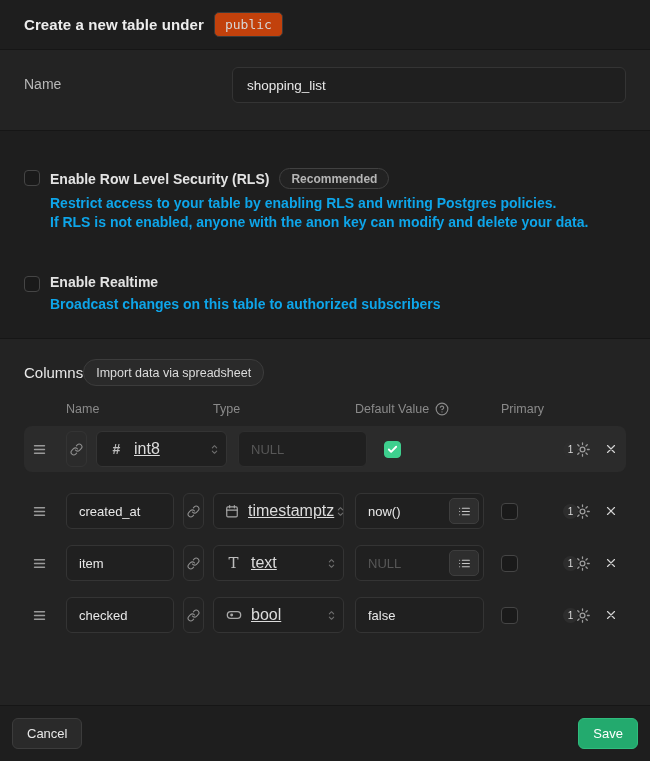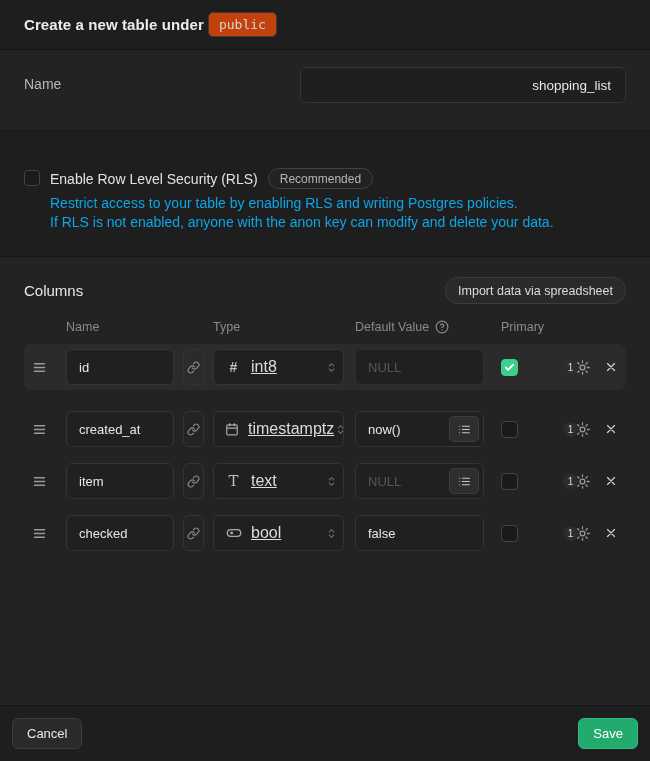--- a/index.html
+++ b/index.html
@@ -4,55 +4,55 @@
 <style>
   * { box-sizing: border-box; margin: 0; padding: 0; }
   html, body { background: #121212; }
   body { font-family: "Liberation Sans", sans-serif; -webkit-font-smoothing: antialiased; }
 
   .dialog { width: 650px; height: 761px; background: #232323; overflow: hidden;
             color: #e8e8e8; display: flex; flex-direction: column; }
 
   
   .panel-header { height: 50px; flex: 0 0 50px; background: #1e1e1e; border-bottom: 1px solid #161616;
-                  display: flex; align-items: center; padding: 0 24px; gap: 4px; }
+                  display: flex; align-items: center; padding: 0 24px; gap: 10px; }
   .panel-title { font-size: 15px; font-weight: 700; color: #ededed; letter-spacing: .1px; }
   .schema-badge { font-family: "DejaVu Sans Mono", monospace; font-size: 13px; color: #d6d6d6;
                   background: #c2410c; border: 1px solid #3a3a3a; border-radius: 5px; padding: 4px 10px; }
 
   
   .form-section { background: #232323; padding: 17px 24px 27px; }
   .form-row { display: flex; }
   .form-row + .form-row { margin-top: 39px; }
   .form-label { flex: 1; font-size: 14px; color: #b8b8b8; padding-top: 9px; }
-  .text-input { width: 326px; height: 36px; background: #1f1f1f; border: 1px solid #343434;
+  .text-input { width: 394px; height: 36px; background: #1f1f1f; border: 1px solid #343434;
                 border-radius: 6px; color: #e8e8e8; font-size: 13.5px; padding: 0 14px;
-                font-family: "Liberation Sans", sans-serif; outline: none; text-align: right; }
+                font-family: "Liberation Sans", sans-serif; outline: none; }
   .text-input::placeholder { color: #575757; }
 
   
   .options-section { background: #1e1e1e; border-top: 1px solid #161616; border-bottom: 1px solid #161616;
                      padding: 37px 24px 24px; }
   .option { display: flex; gap: 10px; }
   .option + .option { margin-top: 42px; }
   .checkbox { width: 16px; height: 16px; flex: 0 0 16px; border: 1px solid #454545; border-radius: 4px;
               background: #1a1a1a; margin-top: 2px; display: inline-flex; align-items: center;
               justify-content: center; cursor: pointer; }
   .checkbox svg { display: none; }
   .checkbox.checked svg { display: block; }
-  .option-body { flex: 1; }
+  .option-body { flex: 1; font-weight: bold; }
   .option-title-row { display: flex; align-items: center; gap: 10px; }
   .option-title { font-size: 14px; color: #e3e3e3; }
   .pill-badge { font-size: 12px; color: #b5b5b5; border: 1px solid #414141; border-radius: 999px;
                 padding: 2.5px 11px; background: #222222; }
   .option-desc { font-size: 14px; color: #0ea5e9; line-height: 19px; margin-top: 5px; }
 
   
   .columns-section { background: #232323; padding-top: 20px; flex: 1; }
-  .columns-head { display: flex; align-items: center; justify-content: space-between; margin: 0 24px; }
+  .columns-head { display: flex; align-items: center; margin: 0 24px; }
   .columns-title { font-size: 15px; color: #e8e8e8; font-weight: 400; }
   .import-btn { height: 27px; background: #2a2a2a; border: 1px solid #3c3c3c; border-radius: 13px;
                 color: #dcdcdc; font-size: 12.5px; padding: 0 12px; cursor: pointer;
                 font-family: "Liberation Sans", sans-serif; }
   .table-headers { display: flex; align-items: center; margin: 16px 24px 0 66px;
                    font-size: 12.5px; color: #8a8a8a; }
   .th-name { width: 147px; } .th-type { width: 142px; }
   .th-default { width: 146px; display: flex; align-items: center; gap: 6px; }
   .help-icon { display: inline-flex; color: #8a8a8a; }
 
@@ -126,20 +126,31 @@
       </span>
       <div class="option-body">
         <div class="option-title-row">
           <span class="option-title">Enable Row Level Security (RLS)</span>
           <span class="pill-badge">Recommended</span>
         </div>
         <div class="option-desc">Restrict access to your table by enabling RLS and writing Postgres policies.</div>
         <div class="option-desc" style="margin-top:0;">If RLS is not enabled, anyone with the anon key can modify and delete your data.</div>
       </div>
     </div>
+    <div class="option">
+      <span class="checkbox">
+        
+      </span>
+      <div class="option-body">
+        <div class="option-title-row">
+          <span class="option-title">Enable Realtime</span>
+        </div>
+        <div class="option-desc">Broadcast changes on this table to authorized subscribers</div>
+      </div>
+    </div>
   </div>
 
   <div class="columns-section">
     <div class="columns-head">
       <span class="columns-title">Columns</span>
       <button class="import-btn">Import data via spreadsheet</button>
     </div>
     <div class="table-headers">
       <span class="th-name">Name</span>
       <span class="th-type">Type</span>
@@ -155,21 +166,20 @@
       </span>
       <span class="th-primary">Primary</span>
     </div>
     <div class="rows" id="rows">
   <div class="row-wrap highlighted">
     <span class="drag-handle">
       <svg width="15" height="15" viewBox="0 0 24 24" fill="none" stroke="currentColor" stroke-width="2.2" stroke-linecap="round">
               <path d="M4 6h16M4 12h16M4 18h16"></path>
             </svg>
     </span>
-    <input class="cell-input name-input" value="id" style="">
     <button class="link-btn">
       <svg width="13" height="13" viewBox="0 0 24 24" fill="none" stroke="currentColor" stroke-width="2" stroke-linecap="round" stroke-linejoin="round">
               <path d="M10 13a5 5 0 0 0 7.54.54l3-3a5 5 0 0 0-7.07-7.07l-1.72 1.71"></path>
               <path d="M14 11a5 5 0 0 0-7.54-.54l-3 3a5 5 0 0 0 7.07 7.07l1.71-1.71"></path>
             </svg>
     </button>
     <div class="type-select">
       <span class="type-icon">
               <span class="glyph">#</span>
             </span>

